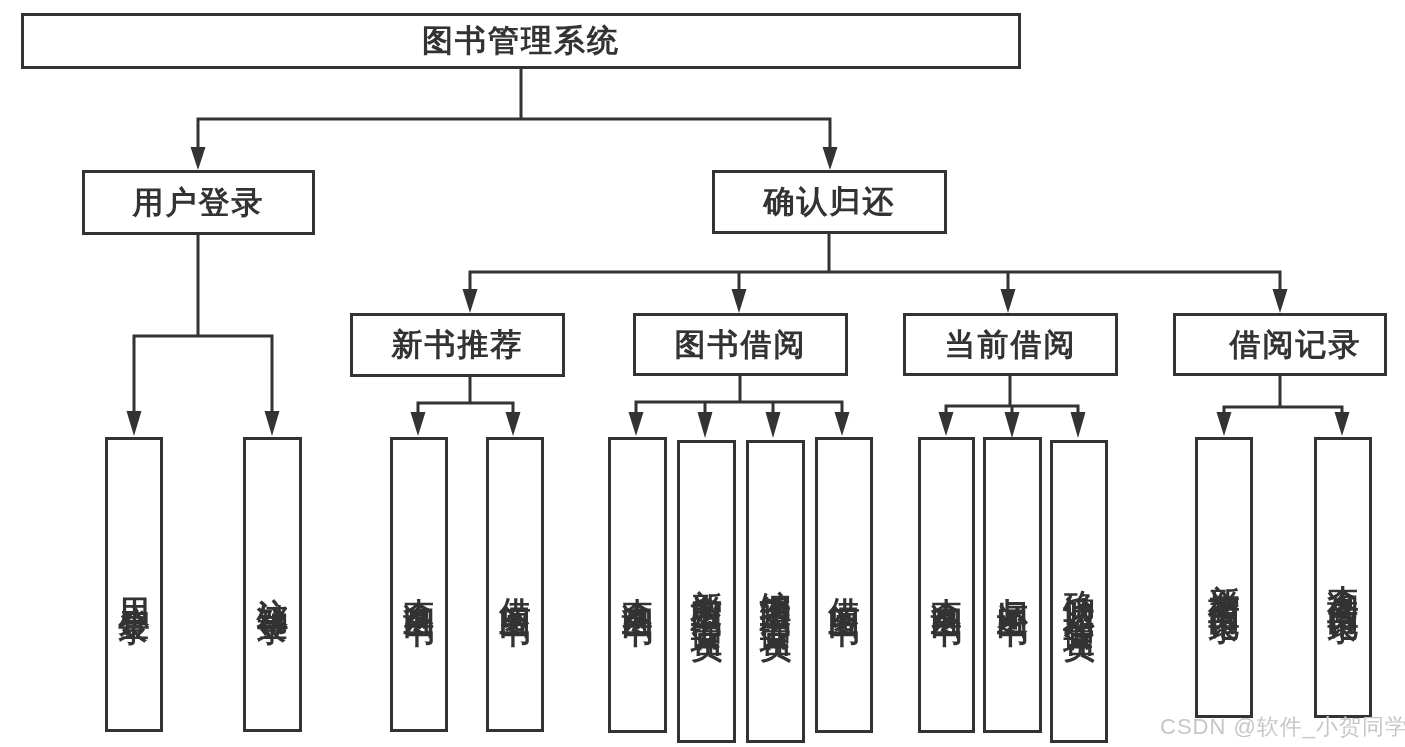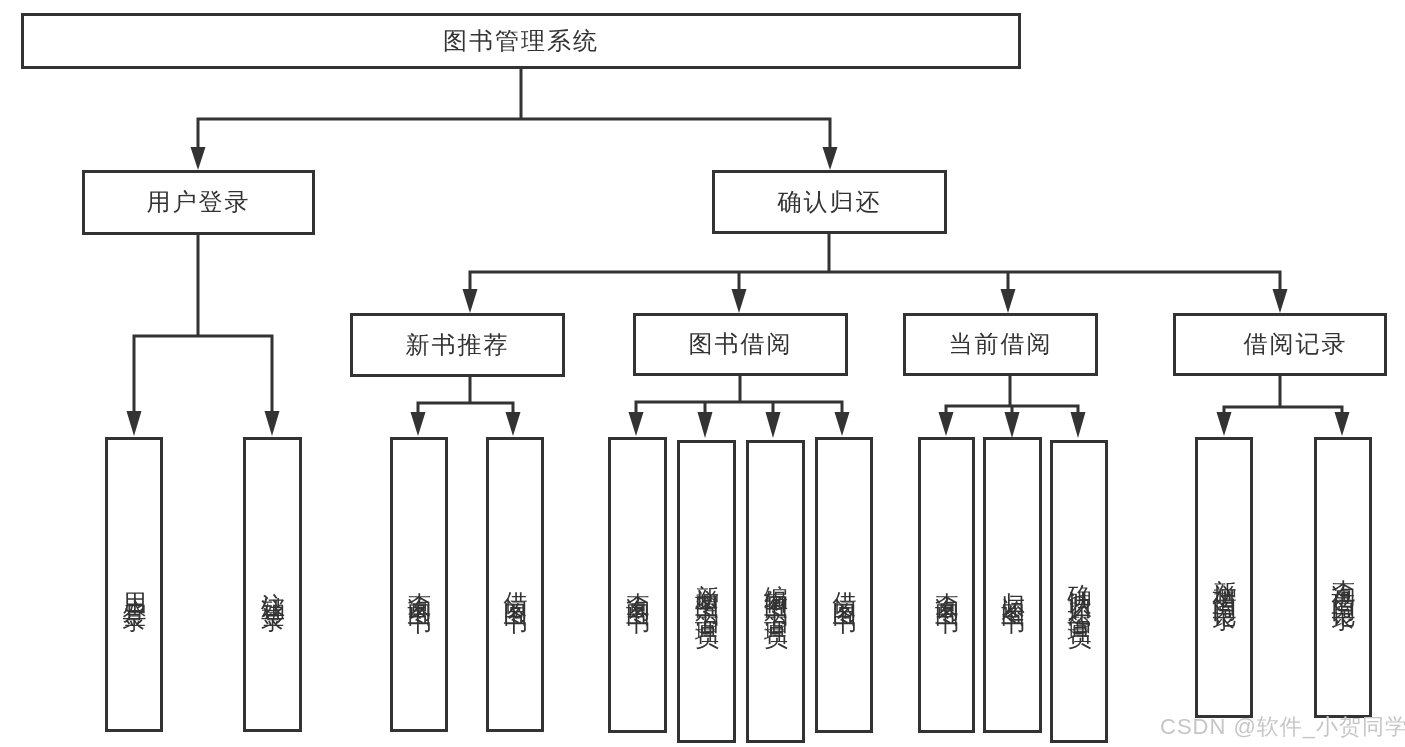--- a/index.html
+++ b/index.html
@@ -36,23 +36,24 @@
     stroke:none;
   }
   .hbox,.vbox{
     position:absolute;
     border:3px solid var(--line);
     background:var(--box_bg);
     color:var(--text);
     display:flex;
     align-items:center;
     justify-content:center;
-    font-size:24px;
+    font-size:31px;
     line-height:1.2;
     white-space:nowrap;
+    font-weight:bold;
   }
   .hbox{
     letter-spacing:2px;
   }
   .vbox{
     writing-mode:vertical-lr;
     text-orientation:mixed;
     letter-spacing:6px;
   }
   .watermark{
@@ -108,21 +109,21 @@
     <polygon points="1334.5,412 1349.5,412 1342,436"></polygon>
   </svg>
 
   <div class="hbox" style="left:21px;top:13px;width:1000px;height:56px;">图书管理系统</div>
 
   <div class="hbox" style="left:82px;top:170px;width:233px;height:65px;">用户登录</div>
   <div class="hbox" style="left:712px;top:170px;width:235px;height:64px;">确认归还</div>
 
   <div class="hbox" style="left:350px;top:313px;width:215px;height:64px;">新书推荐</div>
   <div class="hbox" style="left:633px;top:313px;width:215px;height:63px;">图书借阅</div>
-  <div class="hbox" style="left:903px;top:313px;width:195px;height:63px;">当前借阅</div>
+  <div class="hbox" style="left:903px;top:313px;width:215px;height:63px;">当前借阅</div>
   <div class="hbox" style="left:1173px;top:313px;width:214px;height:63px;padding-left:31px;">借阅记录</div>
 
   <div class="vbox" style="left:105px;top:437px;width:58px;height:295px;">用户登录</div>
   <div class="vbox" style="left:243px;top:437px;width:59px;height:295px;">注销登录</div>
 
   <div class="vbox" style="left:390px;top:437px;width:58px;height:295px;">查询图书</div>
   <div class="vbox" style="left:486px;top:437px;width:58px;height:295px;">借阅图书</div>
 
   <div class="vbox" style="left:608px;top:437px;width:59px;height:296px;">查询图书</div>
   <div class="vbox" style="left:677px;top:440px;width:59px;height:303px;">新增图书（管理员）</div>

